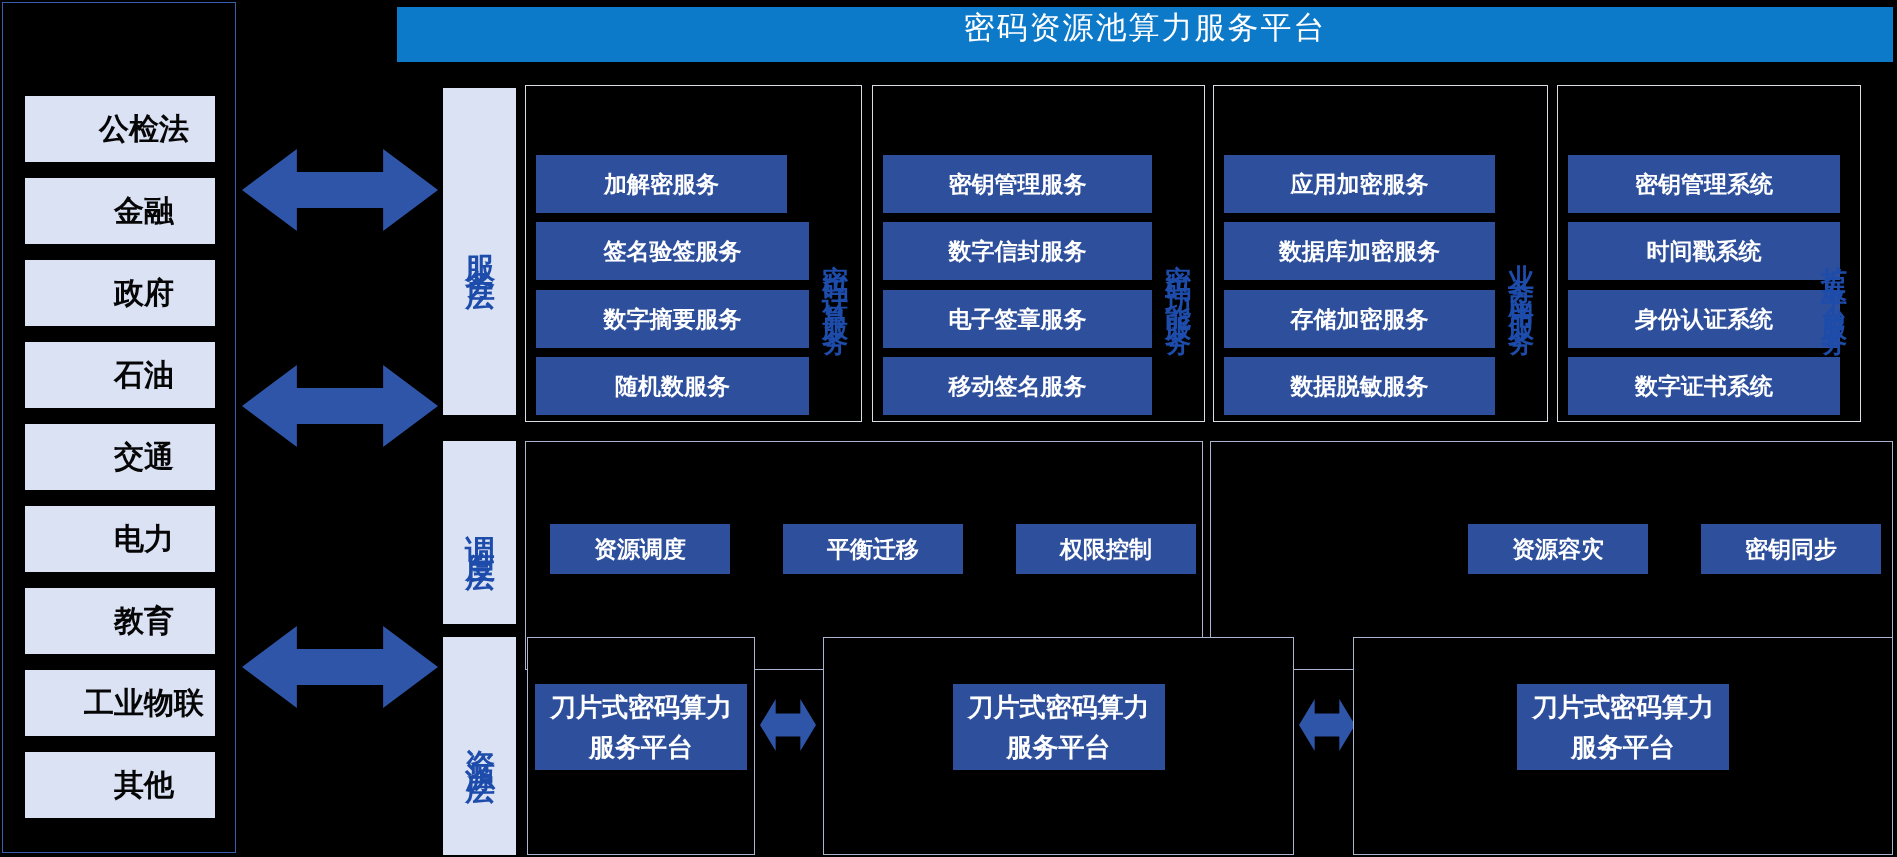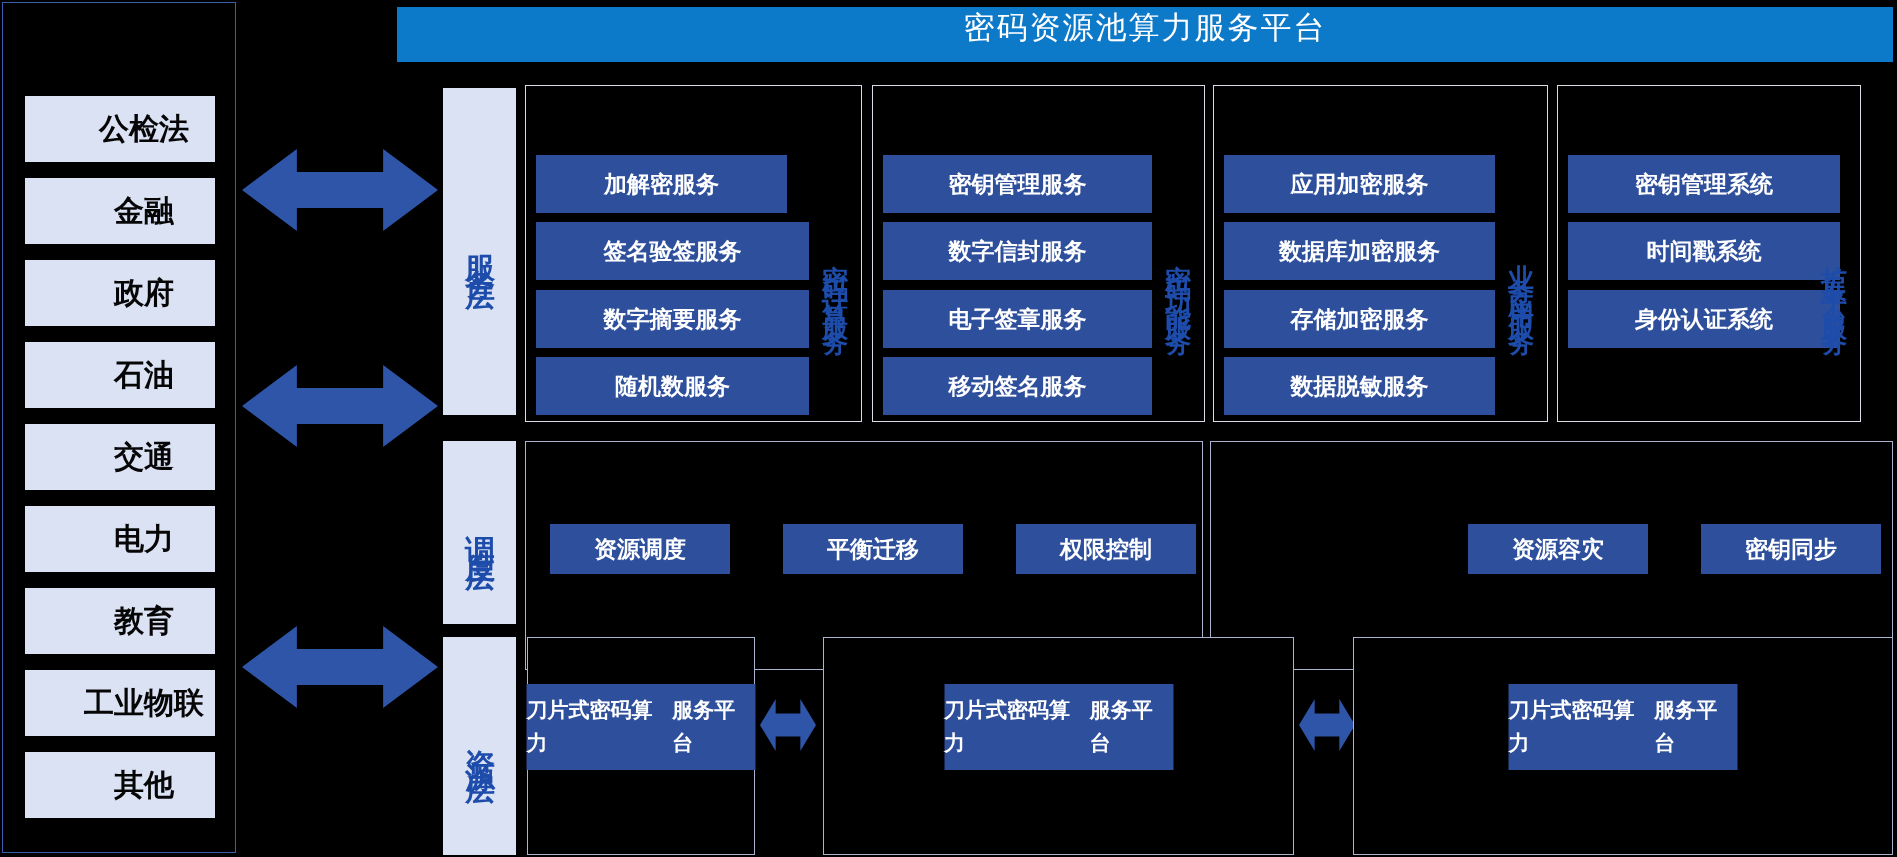--- a/index.html
+++ b/index.html
@@ -42,22 +42,22 @@
   .svc-side{position:absolute;right:2px;top:66px;height:262px;width:46px;display:flex;align-items:center;justify-content:center;}
   .side-text{font-size:26px;letter-spacing:13px;}
 
   
   .sched-box{position:absolute;top:441px;height:229px;border:1px solid var(--box-border);background:#000;}
   .sched-btn{position:absolute;top:82px;width:180px;height:50px;background:var(--button-blue);color:#fff;
     font-weight:bold;font-size:23px;display:flex;align-items:center;justify-content:center;}
 
   
   .res-box{position:absolute;top:637px;height:218px;border:1px solid var(--box-border);background:#000;}
-  .res-btn{position:absolute;top:46px;left:50%;transform:translateX(-50%);width:229px;height:86px;background:var(--button-blue);
-    color:#fff;font-weight:bold;font-size:21px;display:flex;align-items:center;justify-content:center;line-height:1.55;}
+  .res-btn{position:absolute;top:46px;left:50%;transform:translateX(-50%);width:212px;height:86px;background:var(--button-blue);
+    color:#fff;font-weight:bold;font-size:26px;display:flex;flex-direction:column;align-items:center;justify-content:center;line-height:1.55;}
   .res-arrow{top:699px;height:52px;width:56px;}
 </style>
 </head>
 <body>
 
 <div class="canvas">
 
   <div class="sidebar">
     <div class="sidebar-item" style="top:93px">公检法</div>
     <div class="sidebar-item" style="top:175px">金融</div>
@@ -115,20 +115,21 @@
     <div class="svc-btn" style="top:271px;width:271px">数据脱敏服务</div>
     <div class="svc-side">
       <span class="vtext side-text">业务应用服务</span>
     </div>
   </div>
 
   <div class="svc-col" style="left:1557px;width:304px">
     <div class="svc-btn" style="top:69px;width:272px">密钥管理系统</div>
     <div class="svc-btn" style="top:136px;width:272px">时间戳系统</div>
     <div class="svc-btn" style="top:204px;width:272px">身份认证系统</div>
+    <div class="svc-btn" style="top:271px;width:272px">数字证书系统</div>
     <div class="svc-side">
       <span class="vtext side-text">扩展平台服务</span>
     </div>
   </div>
 
   <div class="sched-box" style="left:525px;width:678px">
     <div class="sched-btn" style="left:24px">资源调度</div>
     <div class="sched-btn" style="left:257px">平衡迁移</div>
     <div class="sched-btn" style="left:490px">权限控制</div>
   </div>

